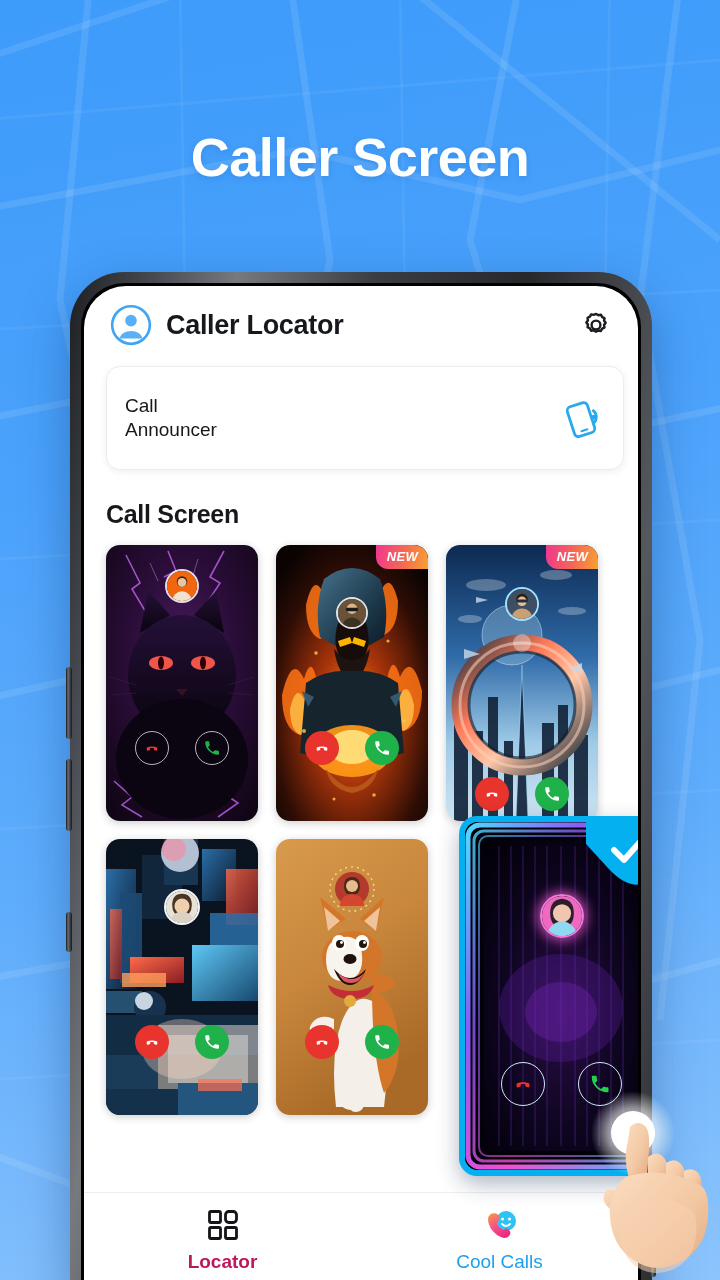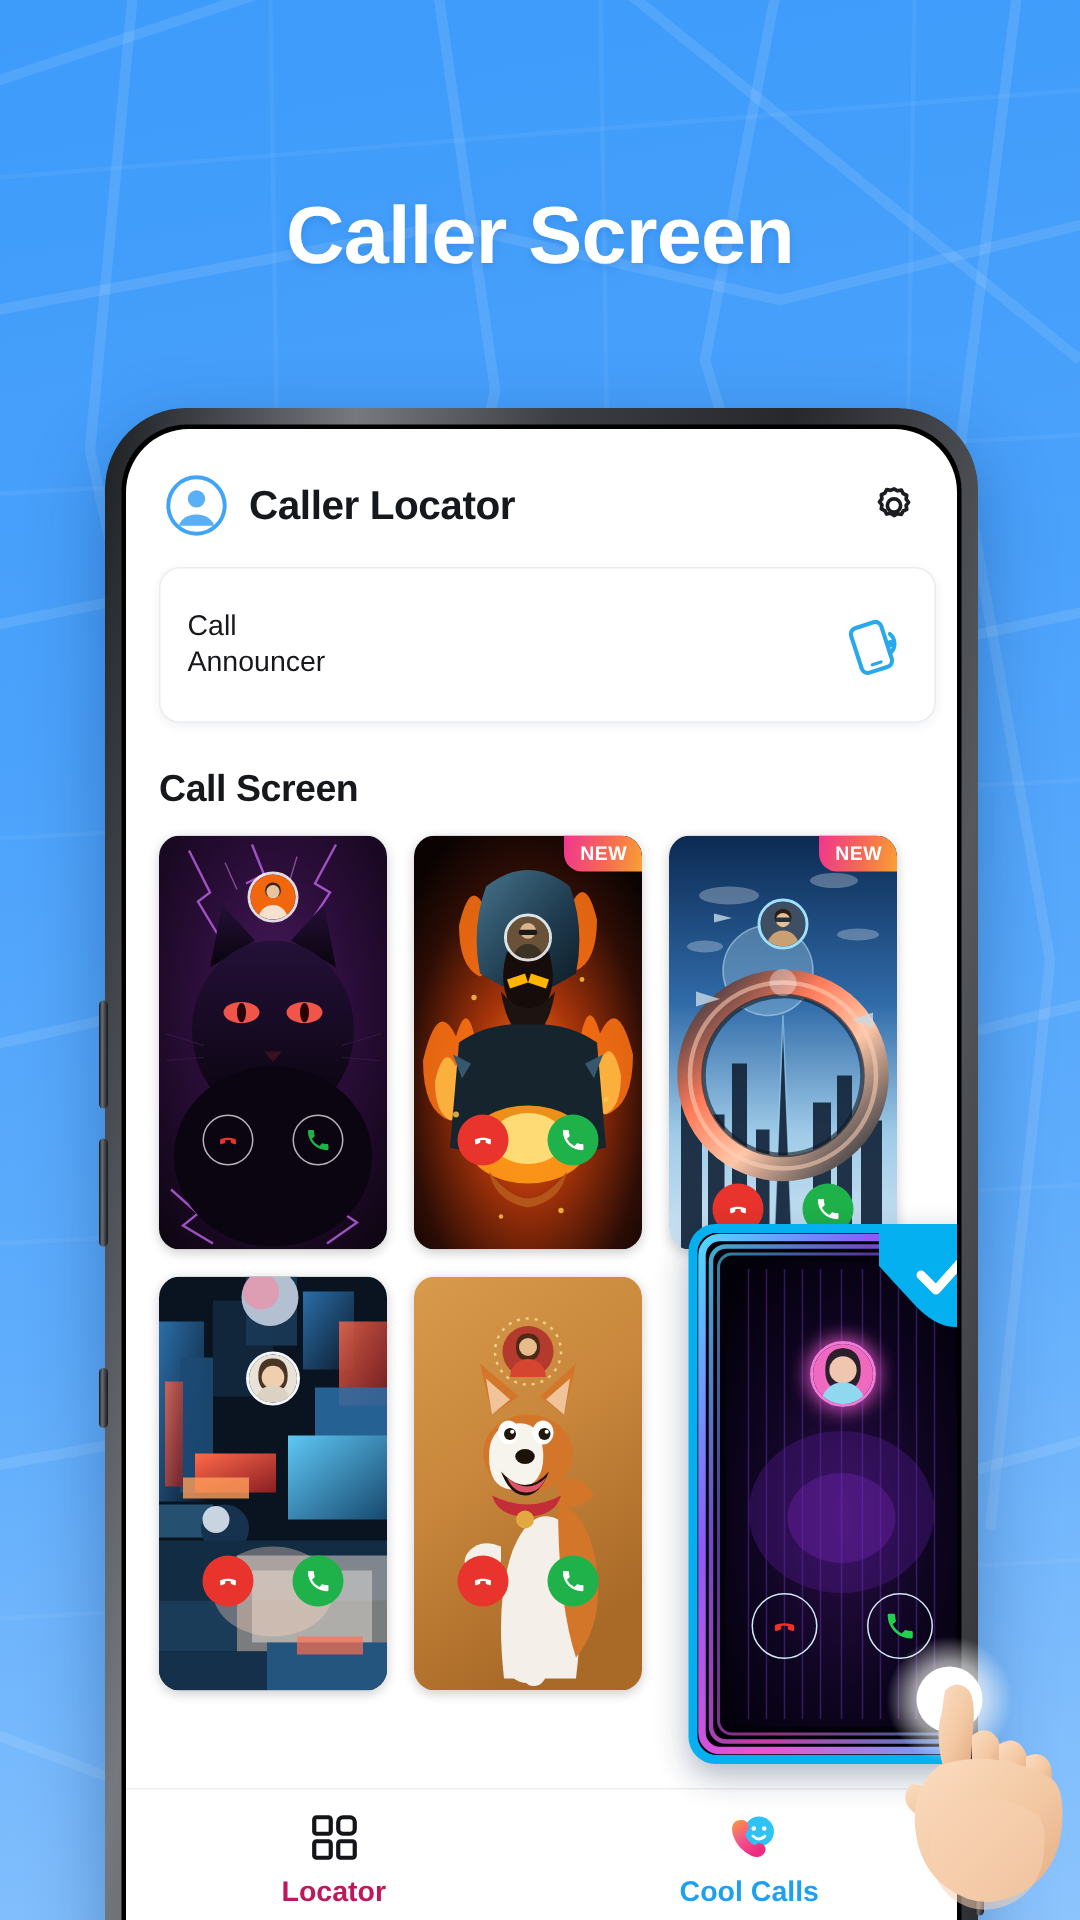--- a/index.html
+++ b/index.html
@@ -52,21 +52,21 @@
     border-radius:3px;
   }
   .side-btn.left-a { left:-4px; top:395px; width:6px; height:72px; }
   .side-btn.left-b { left:-4px; top:487px; width:6px; height:72px; }
   .side-btn.left-c { left:-4px; top:640px; width:6px; height:40px; }
   .side-btn.right-a { right:-4px; top:885px; width:6px; height:120px; }
 
   
   .app-header {
     display:flex; align-items:center;
-    padding:30px 26px 14px 26px;
+    padding:18px 26px 14px 26px;
     gap:14px;
   }
   .avatar-icon { width:42px; height:42px; flex:0 0 auto; }
   .app-title { font-size:27px; font-weight:bold; color:#15181c; letter-spacing:-0.3px; }
   .header-spacer { flex:1; }
   .gear-icon { width:32px; height:32px; flex:0 0 auto; }
 
   
   .feature-row { display:flex; gap:20px; padding:6px 14px 0 22px; }
   .feature-card {
@@ -93,20 +93,21 @@
     grid-template-columns:repeat(3, 152px);
     gap:18px;
     padding:0 0 0 22px;
   }
   .thumb {
     position:relative;
     width:152px; height:276px;
     border-radius:14px;
     overflow:hidden;
     box-shadow:0 2px 8px rgba(0,0,0,.2);
+    font-style:italic;
   }
   .thumb .art { position:absolute; inset:0; }
   .thumb .art svg { width:100%; height:100%; display:block; }
   .badge-new {
     position:absolute; top:0; right:0;
     padding:4px 10px 5px 11px;
     font-size:13px; font-weight:bold; color:#fff;
     background:linear-gradient(100deg,#f0368f 0%,#f56a52 55%,#f9a132 100%);
     border-radius:0 14px 0 12px;
     letter-spacing:0.3px;
@@ -164,21 +165,21 @@
     display:flex;
     z-index:15;
   }
   .nav-item {
     flex:1; display:flex; flex-direction:column;
     align-items:center; justify-content:center; gap:9px;
   }
   .nav-icon { width:34px; height:34px; }
   .nav-label { font-size:19px; font-weight:500; }
   .nav-item.inactive .nav-label { color:#be185d;font-weight:bold; }
-  .nav-item.active .nav-label { color:#1ea0f0;font-weight:bold; }
+  .nav-item.active .nav-label { color:#1ea0f0; }
 
   
   .hand-cursor {
     position:absolute;
     left:578px; top:1085px;
     width:150px; height:200px;
     z-index:60; pointer-events:none;
   }
   .hand-cursor svg { width:100%; height:100%; display:block; }
 </style>

